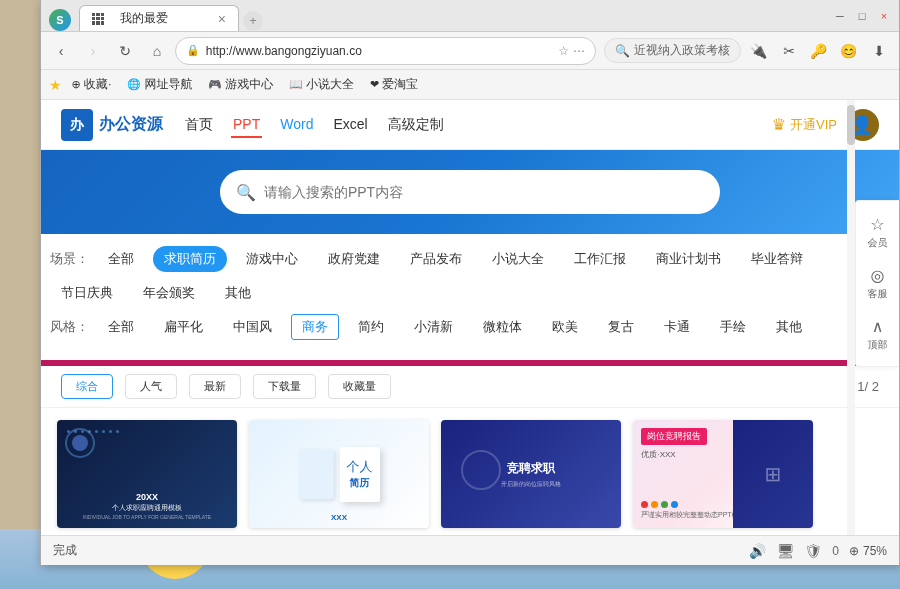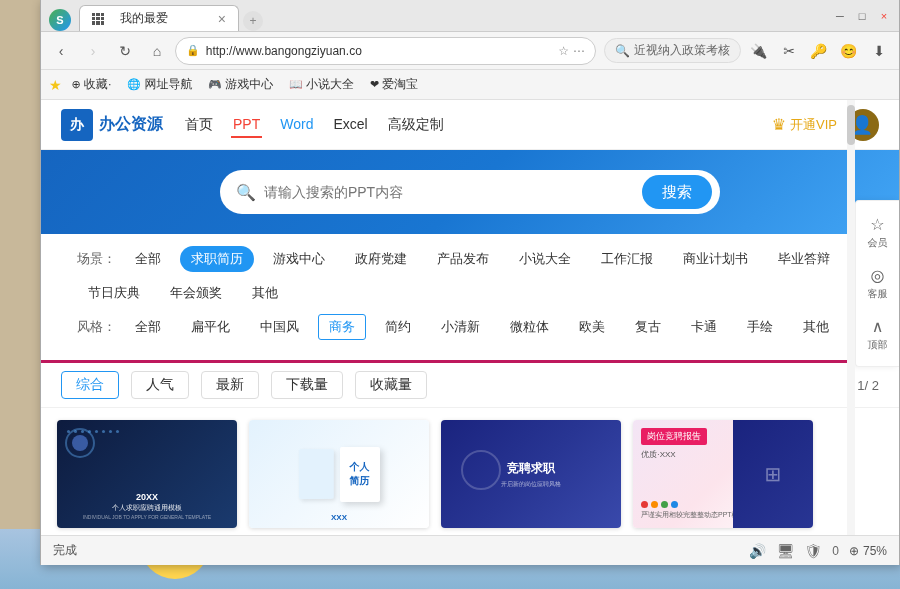--- a/index.html
+++ b/index.html
@@ -327,22 +327,22 @@
       border-radius: 20px;
       padding: 6px 20px;
       font-size: 15px;
       cursor: pointer;
       height: 34px;
     }
 
     
     .filter-section {
       background: #fff;
-      padding: 12px 36px;
-      border-bottom: 3px solid #be185d;
+      padding: 12px 9px;
+      border-bottom: 6px solid #be185d;
     }
 
     .filter-row {
       display: flex;
       align-items: center;
       gap: 8px;
       margin-bottom: 8px;
       font-size: 13px;
       flex-wrap: wrap;
     }
@@ -379,21 +379,21 @@
       display: flex;
       align-items: center;
       gap: 12px;
       border-bottom: 1px solid #f0f0f0;
     }
 
     .sort-btn {
       padding: 4px 14px;
       border-radius: 4px;
       cursor: pointer;
-      font-size: 14px;
+      font-size: 11px;
       color: #333;
       border: 1px solid #ddd;
     }
 
     .sort-btn.active {
       border: 1px solid #2196F3;
       color: #2196F3;
     }
 
     .sort-page {
@@ -744,21 +744,20 @@
         <div class="avatar">
           <span style="font-size:18px;">👤</span>
         </div>
       </div>
     </div>
 
     <div class="search-section">
       <div class="search-bar">
         <span class="search-icon-wrap">🔍</span>
         <input class="search-input" type="text" placeholder="请输入搜索的PPT内容" style="">
-        <button class="search-btn">搜索</button>
       </div>
     </div>
 
     <div class="filter-section">
       <div class="filter-row">
         <span class="filter-label">场景：</span>
         <span class="filter-tag">全部</span>
         <span class="filter-tag active-blue">求职简历</span>
         <span class="filter-tag">游戏中心</span>
         <span class="filter-tag">政府党建</span>
@@ -820,21 +819,21 @@
             <div style="font-size:5px;color:rgba(255,255,255,0.5);margin-top:1px;">INDIVIDUAL JOB TO APPLY FOR GENERAL TEMPLATE</div>
           </div>
         </div>
       </div>
 
       <div class="template-card card-2">
         <div class="card-2-content">
           <div style="display:flex;align-items:center;gap:6px;">
             <div style="width:35px;height:50px;background:#e3f2fd;box-shadow:2px 2px 4px rgba(0,0,0,0.1);border-radius:2px;transform:perspective(200px) rotateY(5deg);"></div>
             <div style="width:40px;height:55px;background:#fff;box-shadow:3px 3px 6px rgba(0,0,0,0.15);border-radius:2px;display:flex;flex-direction:column;align-items:center;justify-content:center;">
-              <div style="font-size:10px;color:#1565C0;font-weight:bold;">个人</div>
+              <div style="font-size:13px;color:#1565C0;font-weight:normal;">个人</div>
               <div style="font-size:10px;color:#1565C0;font-weight:bold;">简历</div>
             </div>
           </div>
           <div style="position:absolute;bottom:6px;left:50%;transform:translateX(-50%);color:#1565C0;font-size:8px;font-weight:bold;">XXX</div>
         </div>
       </div>
 
       <div class="template-card card-3">
         <div class="card-3-content">
           <div class="card-3-circle"></div>

